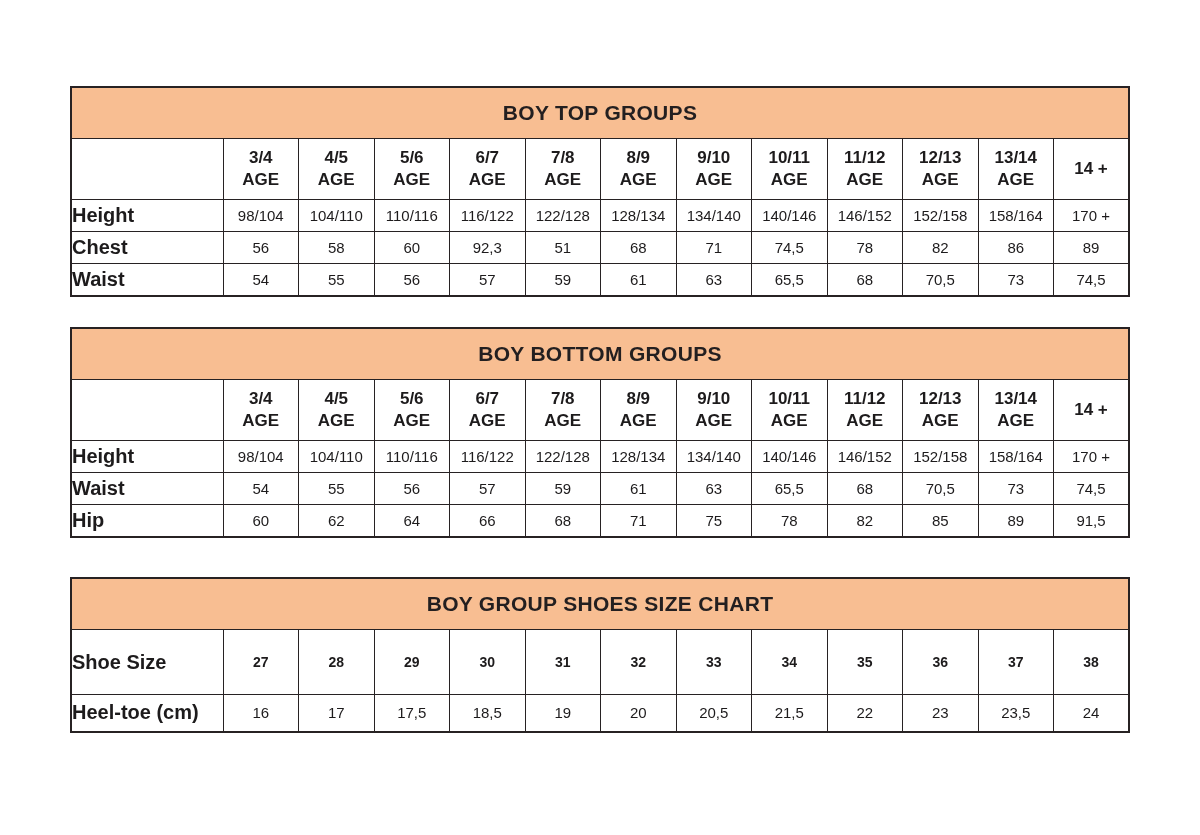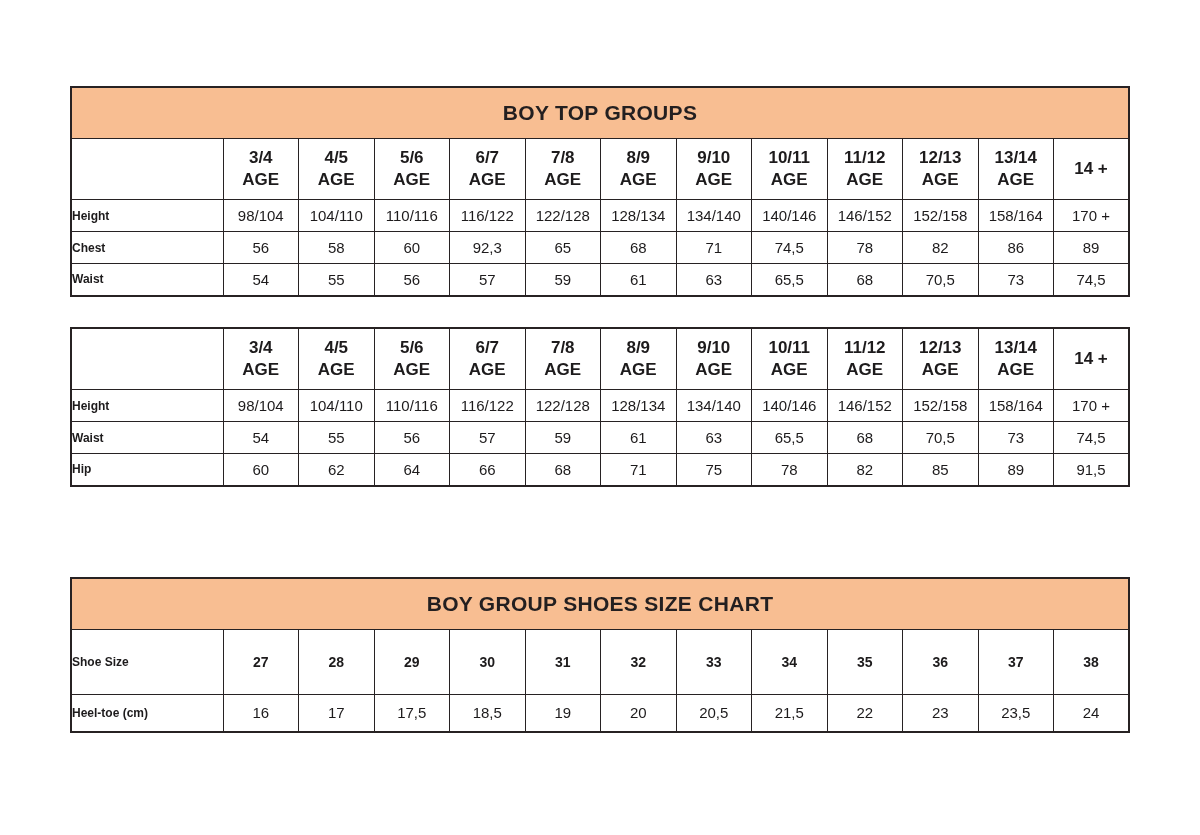--- a/index.html
+++ b/index.html
@@ -52,21 +52,21 @@
     font-weight: 700;
     font-size: 17px;
     line-height: 1.3;
     text-align: center;
     white-space: pre-line;
   }
   .label-cell {
     text-align: left;
     padding-left: 12px;
     font-weight: 700;
-    font-size: 12px;
+    font-size: 20px;
   }
   .size-table td {
     text-align: center;
     font-size: 15px;
     font-weight: 400;
   }
   .size-table tbody tr {
     height: 32px;
   }
   
@@ -148,21 +148,21 @@
             <td>152/158</td>
             <td>158/164</td>
             <td>170 +</td>
           </tr>
           <tr>
             <th class="label-cell">Chest</th>
             <td>56</td>
             <td>58</td>
             <td>60</td>
             <td>92,3</td>
-            <td>65</td>
+            <td>51</td>
             <td>68</td>
             <td>71</td>
             <td>74,5</td>
             <td>78</td>
             <td>82</td>
             <td>86</td>
             <td>89</td>
           </tr>
           <tr>
             <th class="label-cell">Waist</th>
@@ -193,20 +193,23 @@
           <col>
           <col>
           <col>
           <col>
           <col>
           <col>
           <col>
           <col>
         </colgroup>
         <thead>
+          <tr>
+            <th colspan="13" class="band-cell">BOY BOTTOM GROUPS</th>
+          </tr>
           <tr class="ages-row">
             <th class="label-cell"></th>
             <th class="age-cell">3/4
 AGE</th>
             <th class="age-cell">4/5
 AGE</th>
             <th class="age-cell">5/6
 AGE</th>
             <th class="age-cell">6/7
 AGE</th>

